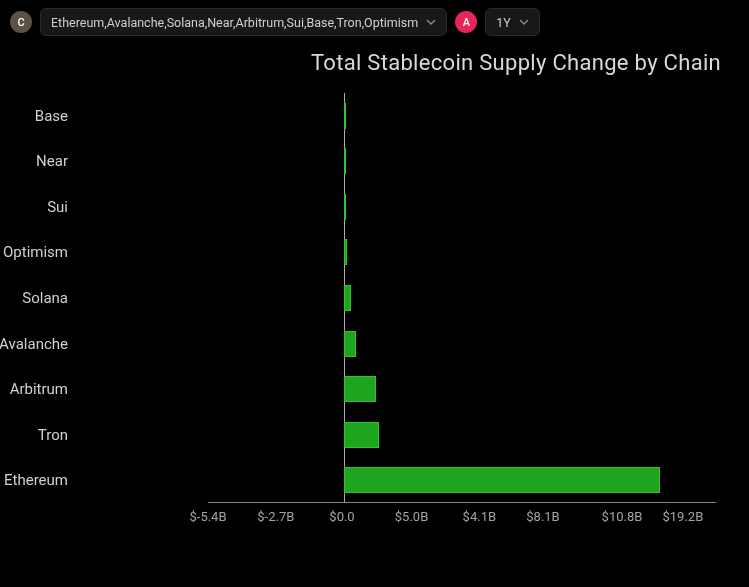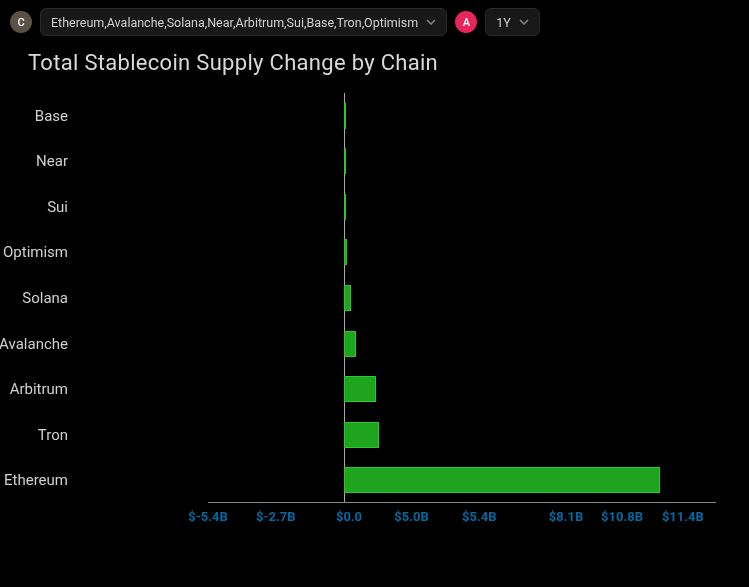--- a/index.html
+++ b/index.html
@@ -48,21 +48,21 @@
   .chevron {
     width: 10px;
     height: 10px;
     flex-shrink: 0;
   }
   .chevron svg { display: block; }
   .chart-wrap {
     padding: 6px 28px 20px 28px;
   }
   .chart-title {
-    text-align: left;
+    text-align: right;
     font-size: 22px;
     font-weight: 400;
     color: #d9d9d9;
     margin-bottom: 18px;
     letter-spacing: 0.3px;
   }
   .plot {
     position: relative;
     height: 440px;
     margin-left: 60px;
@@ -110,23 +110,22 @@
     left: 120px;
     right: 0;
     bottom: 0;
     height: 30px;
   }
   .x-tick {
     position: absolute;
     top: 6px;
     transform: translateX(-50%);
     font-size: 13px;
-    color: #0369a1;
+    color: #a3a3a3;
     white-space: nowrap;
-    font-weight: bold;
   }
   .x-baseline {
     position: absolute;
     left: 120px;
     right: 0;
     bottom: 30px;
     height: 1px;
     background: #888;
   }
 </style>
@@ -177,21 +176,21 @@
         <div class="bar" style="top: 205px; left: 135.678px; width: 7.53769px; background: rgb(31, 164, 31);"></div>
         <div class="bar" style="top: 250.556px; left: 135.678px; width: 12.5628px; background: rgb(31, 164, 31);"></div>
         <div class="bar" style="top: 296.111px; left: 135.678px; width: 32.6633px; background: rgb(31, 164, 31);"></div>
         <div class="bar" style="top: 341.667px; left: 135.678px; width: 35.1759px; background: rgb(31, 164, 31);"></div>
         <div class="bar" style="top: 387.222px; left: 135.678px; width: 316.583px; background: rgb(31, 164, 31);"></div>
       </div>
     <div class="x-baseline"></div>
     <div class="x-axis" id="x-axis">
         <div class="x-tick" style="left: 0px;">$-5.4B</div>
         <div class="x-tick" style="left: 67.8392px; text-align: right;">$-2.7B</div>
-        <div class="x-tick" style="left: 141px;">$0.0</div>
+        <div class="x-tick" style="left: 134px;">$0.0</div>
         <div class="x-tick" style="left: 203.518px;">$5.0B</div>
-        <div class="x-tick" style="left: 271.357px;">$5.4B</div>
-        <div class="x-tick" style="left: 358px; text-align: right;">$8.1B</div>
+        <div class="x-tick" style="left: 271.357px;">$4.1B</div>
+        <div class="x-tick" style="left: 335px; text-align: right;">$8.1B</div>
         <div class="x-tick" style="left: 414px;">$10.8B</div>
-        <div class="x-tick" style="left: 474.874px;">$11.4B</div>
+        <div class="x-tick" style="left: 474.874px;">$19.2B</div>
       </div>
   </div>
 </div>
 
 </body></html>

